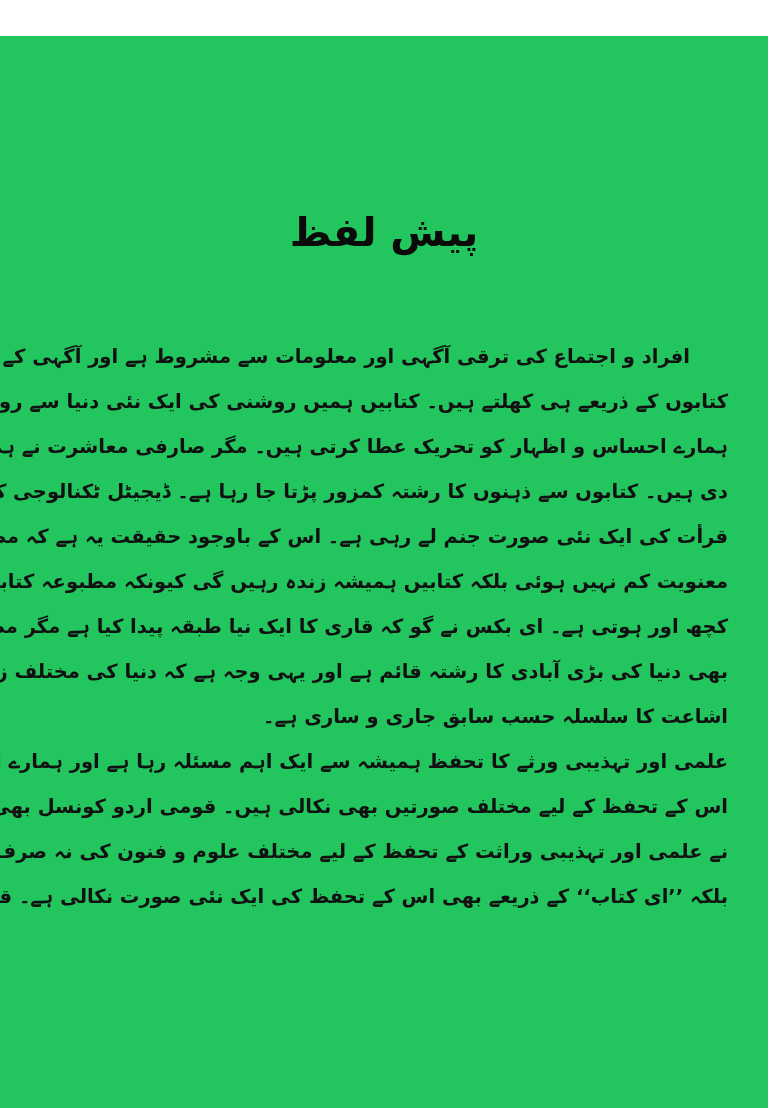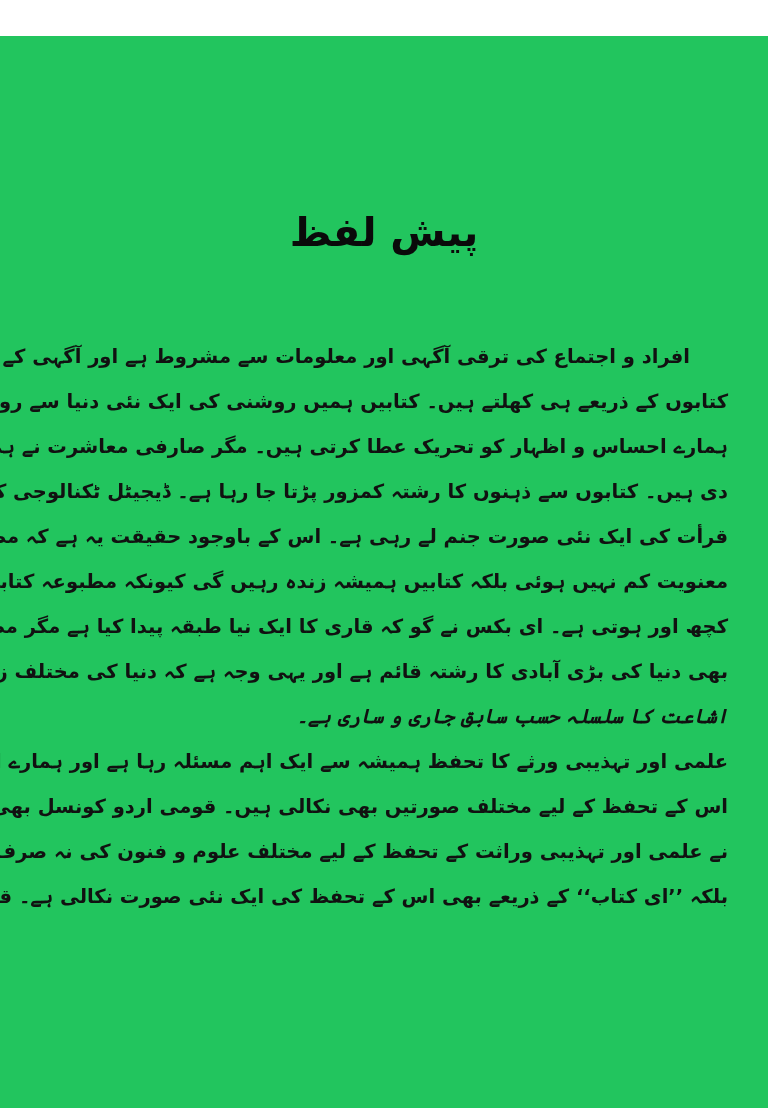--- a/index.html
+++ b/index.html
@@ -53,21 +53,20 @@
       direction: rtl;
       text-align: justify;
       text-align-last: justify;
       color: #111111;
     }
     .line.indent {
       padding-right: 38px;
     }
     .line.last {
       text-align-last: right;
-      font-style: italic;
     }
     .line.para2 {
       text-align-last: justify;
     }
   </style>
 </head>
 <body>
 
 <div class="page">
   <div class="title">پیش لفظ</div>

